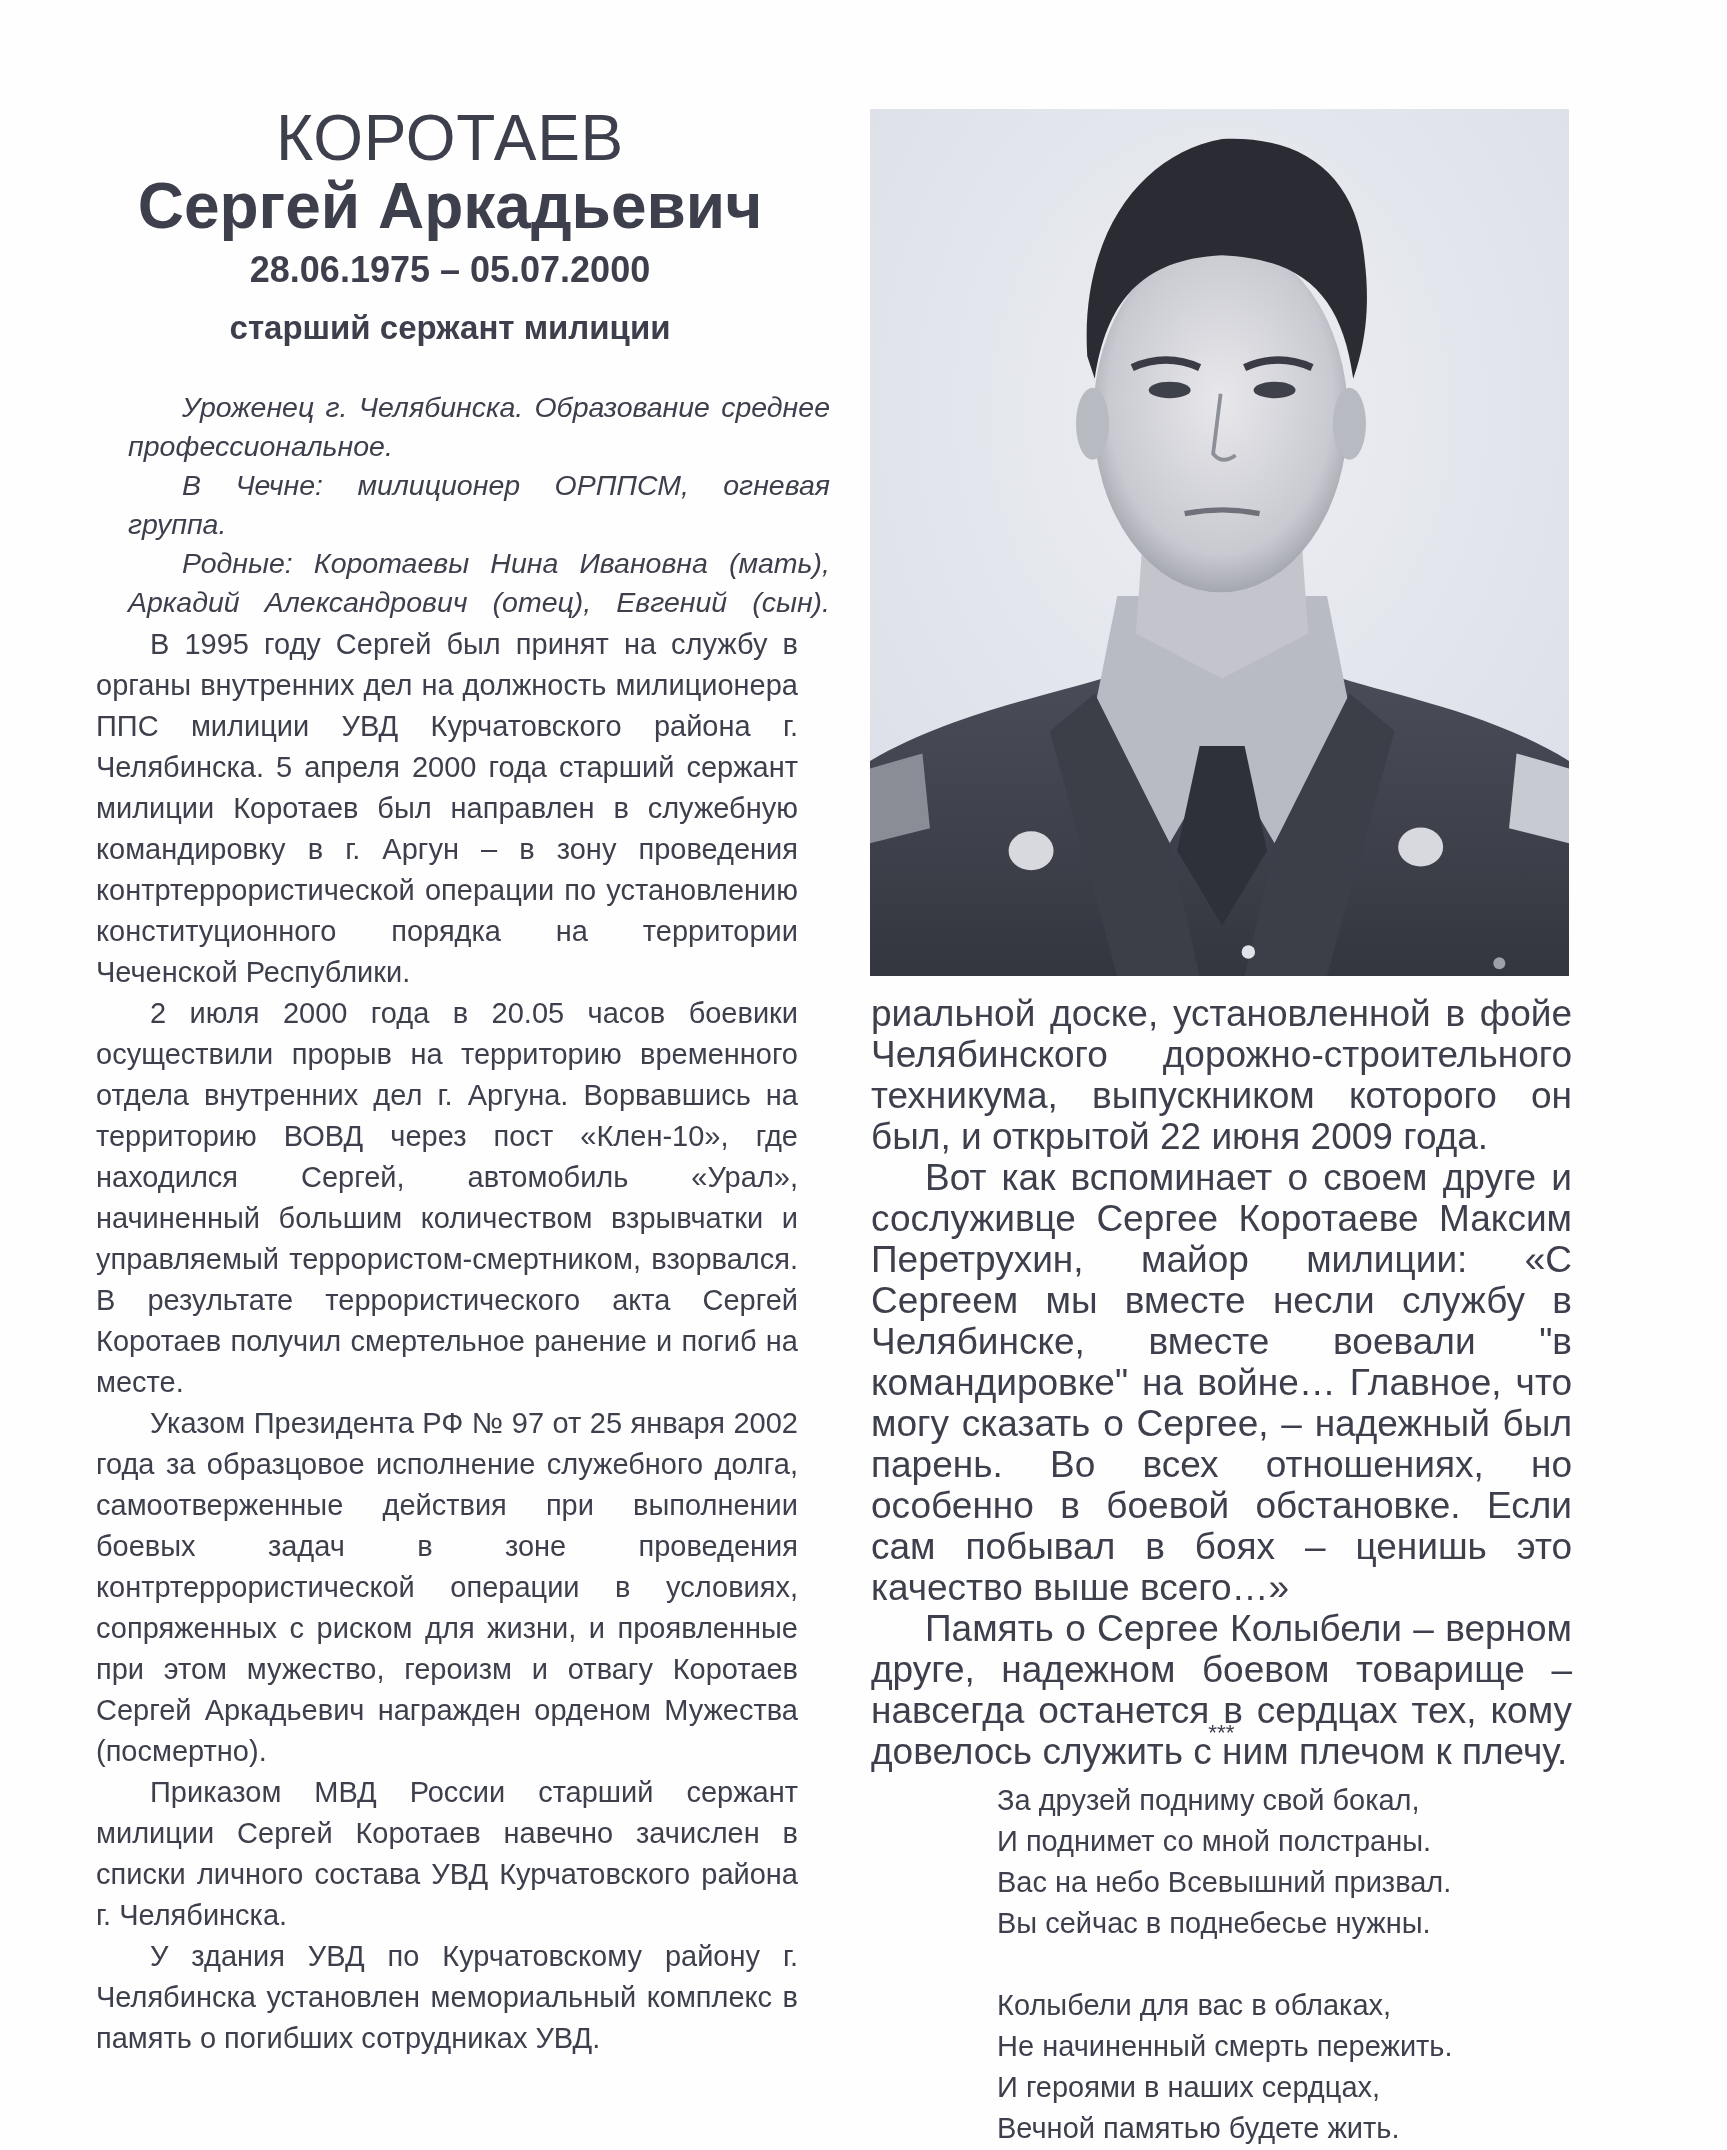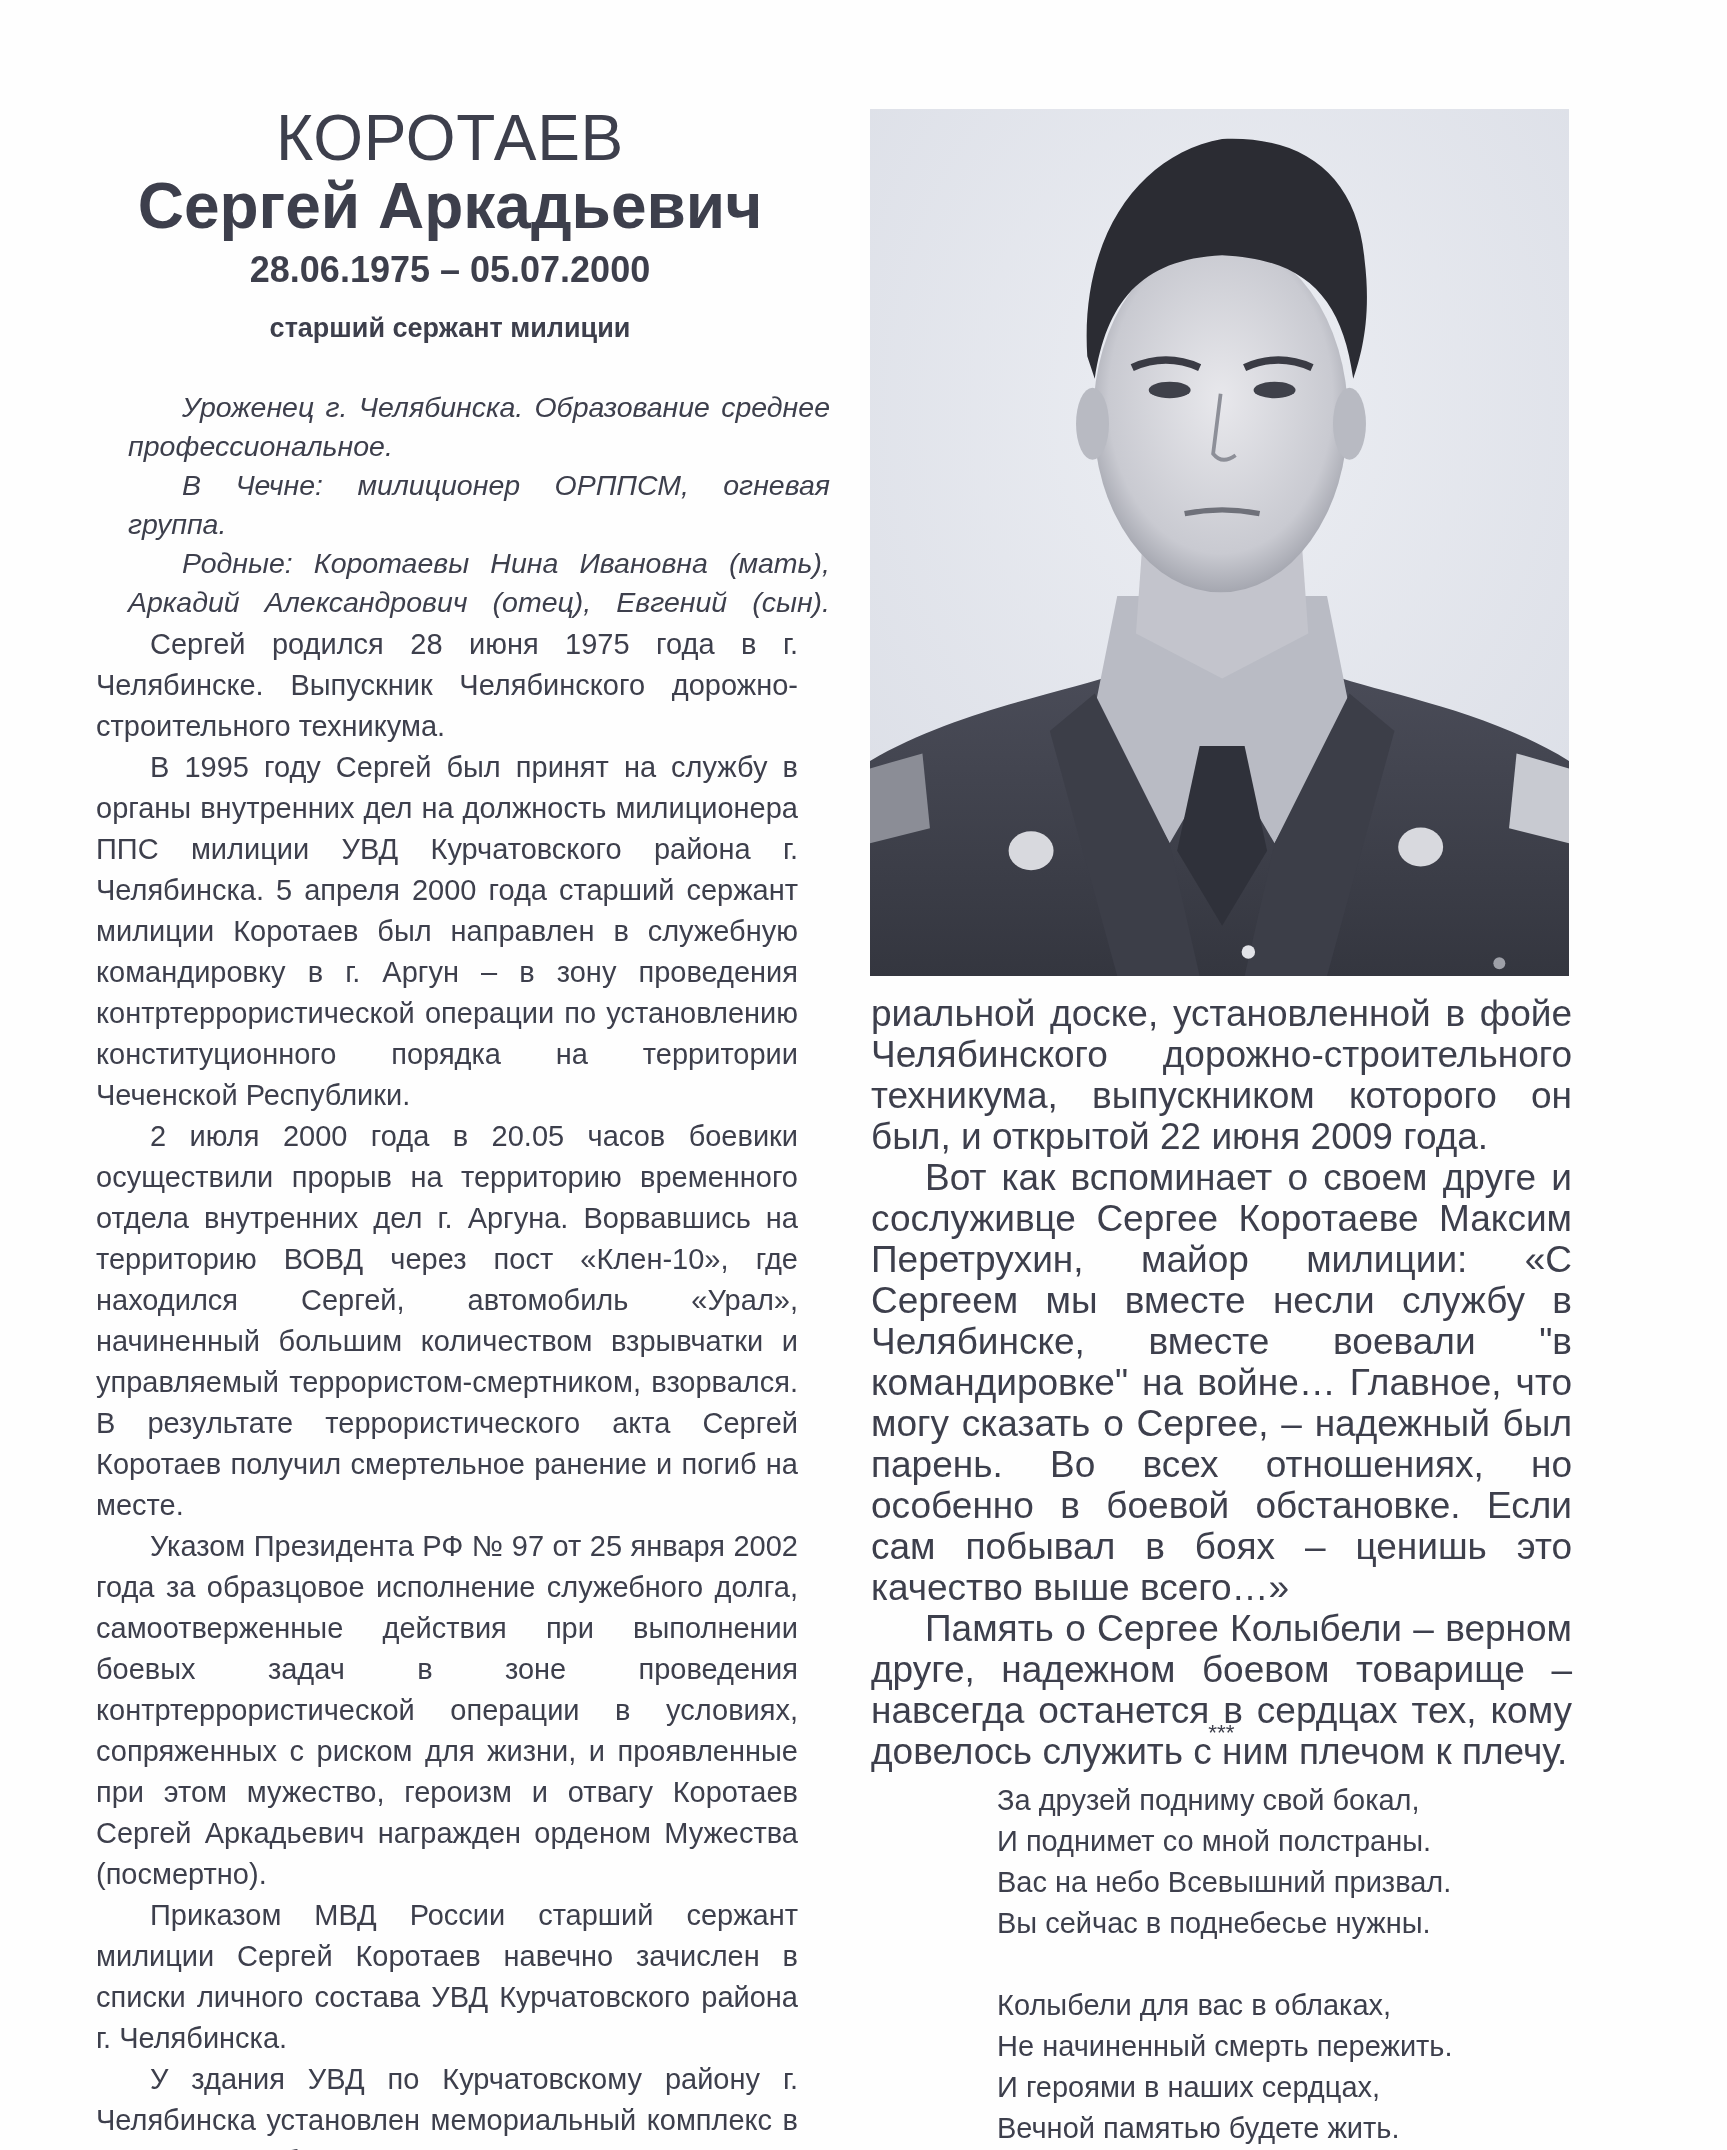--- a/index.html
+++ b/index.html
@@ -5,21 +5,21 @@
   html, body { margin: 0; padding: 0; }
   body {
     width: 1727px; height: 2151px; background: #fefefe; position: relative; overflow: hidden;
     color: #3d3f4c; font-family: "Liberation Sans", "DejaVu Sans", sans-serif;
   }
   .page { position: absolute; left: 0; top: 0; width: 1727px; height: 2151px; }
   .header { position: absolute; left: 90px; width: 720px; text-align: center; }
   .h-surname { position: absolute; left: 0; width: 720px; top: 101px; font-size: 64px; font-weight: normal; letter-spacing: 0.7px; line-height: 75px; }
   .h-name { position: absolute; left: 0; width: 720px; top: 169px; font-size: 64px; font-weight: bold; line-height: 75px; }
   .h-dates { position: absolute; left: 0; width: 720px; top: 244px; font-size: 36px; font-weight: bold; line-height: 52px; }
-  .h-rank { position: absolute; left: 0; width: 720px; top: 307px; font-size: 27px; font-weight: bold; line-height: 42px; }
+  .h-rank { position: absolute; left: 0; width: 720px; top: 307px; font-size: 33px; font-weight: bold; line-height: 42px; }
 
   .bio { position: absolute; left: 96px; top: 388px; width: 702px; font-style: italic; font-size: 28.5px; line-height: 39px; text-align: justify; margin-left: 32px; }
   .bio p { margin: 0; text-indent: 54px; }
   .bio p.last { text-align-last: justify; }
 
   .col-left { position: absolute; left: 96px; top: 624px; width: 702px; font-size: 29px; line-height: 41px; text-align: justify; }
   .col-left p, .col-right p { margin: 0; text-indent: 54px; }
 
   .photo { position: absolute; left: 870px; top: 109px; width: 699px; height: 867px; overflow: hidden; background: #e6e8ee; }
 
@@ -43,21 +43,20 @@
     <div class="h-rank">старший сержант милиции</div>
   </div>
 
   <div class="bio">
     <p>Уроженец г. Челябинска. Образование среднее профессиональное.</p>
     <p>В Чечне: милиционер ОРППСМ, огневая группа.</p>
     <p class="last">Родные: Коротаевы Нина Ивановна (мать), Аркадий Александрович (отец), Евгений (сын).</p>
   </div>
 
   <div class="col-left">
-    <p>Сергей родился 28 июня 1975 года в г. Челябинске. Выпускник Челябинского дорожно-строительного техникума.</p>
     <p>В 1995 году Сергей был принят на службу в органы внутренних дел на должность милиционера ППС милиции УВД Курчатовского района г. Челябинска. 5 апреля 2000 года старший сержант милиции Коротаев был направлен в служебную командировку в г. Аргун – в зону проведения контртеррористической операции по установлению конституционного порядка на территории Чеченской Республики.</p>
     <p>2 июля 2000 года в 20.05 часов боевики осуществили прорыв на территорию временного отдела внутренних дел г. Аргуна. Ворвавшись на территорию ВОВД через пост «Клен-10», где находился Сергей, автомобиль «Урал», начиненный большим количеством взрывчатки и управляемый террористом-смертником, взорвался. В результате террористического акта Сергей Коротаев получил смертельное ранение и погиб на месте.</p>
     <p>Указом Президента РФ № 97 от 25 января 2002 года за образцовое исполнение служебного долга, самоотверженные действия при выполнении боевых задач в зоне проведения контртеррористической операции в условиях, сопряженных с риском для жизни, и проявленные при этом мужество, героизм и отвагу Коротаев Сергей Аркадьевич награжден орденом Мужества (посмертно).</p>
     <p>Приказом МВД России старший сержант милиции Сергей Коротаев навечно зачислен в списки личного состава УВД Курчатовского района г. Челябинска.</p>
     <p>У здания УВД по Курчатовскому району г. Челябинска установлен мемориальный комплекс в память о погибших сотрудниках УВД.</p>
 
   </div>
 
   <div class="photo" title="Портрет Коротаева Сергея Аркадьевича в форме милиции">
     <svg width="699" height="867" viewBox="0 0 933 1157" xmlns="http://www.w3.org/2000/svg">

